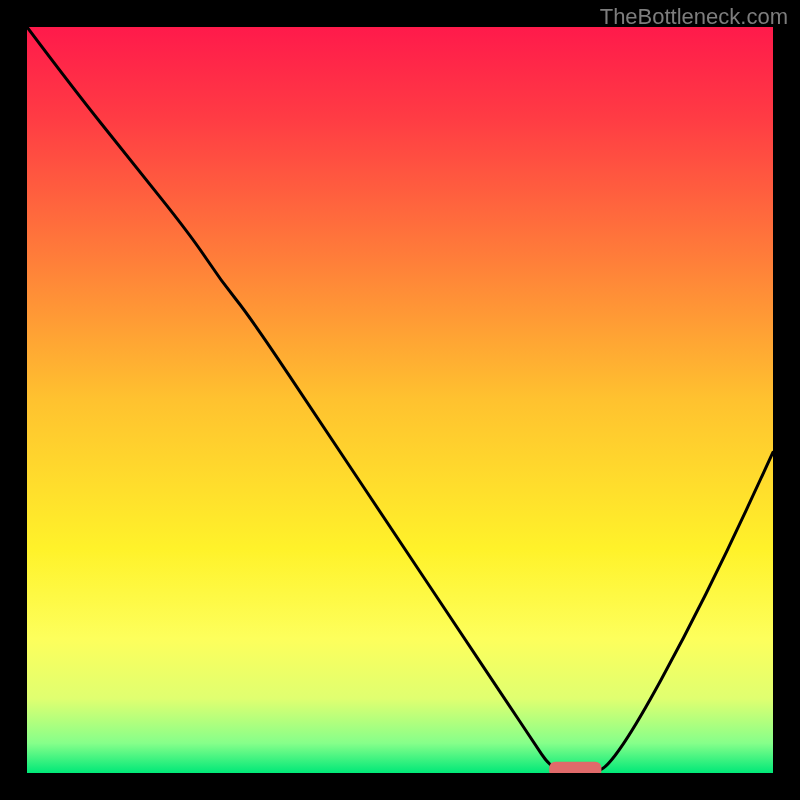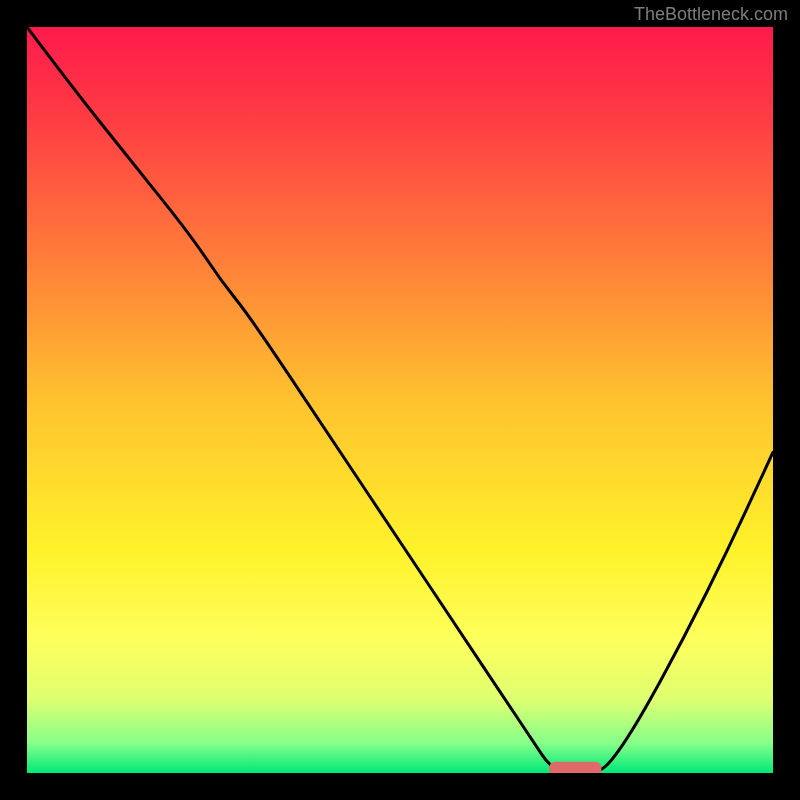--- a/index.html
+++ b/index.html
@@ -24,21 +24,21 @@
     left: 0;
     top: 0;
     width: 746px;
     height: 746px;
   }
   .watermark {
     position: absolute;
     top: 4px;
     right: 12px;
     color: #7d7d7d;
-    font-size: 18px;
+    font-size: 22px;
     font-weight: 400;
     letter-spacing: 0px;
     user-select: none;
   }
 </style>
 </head>
 <body>
 
 <div class="frame">
   <svg class="plot" viewBox="0 0 746 746" preserveAspectRatio="none">

